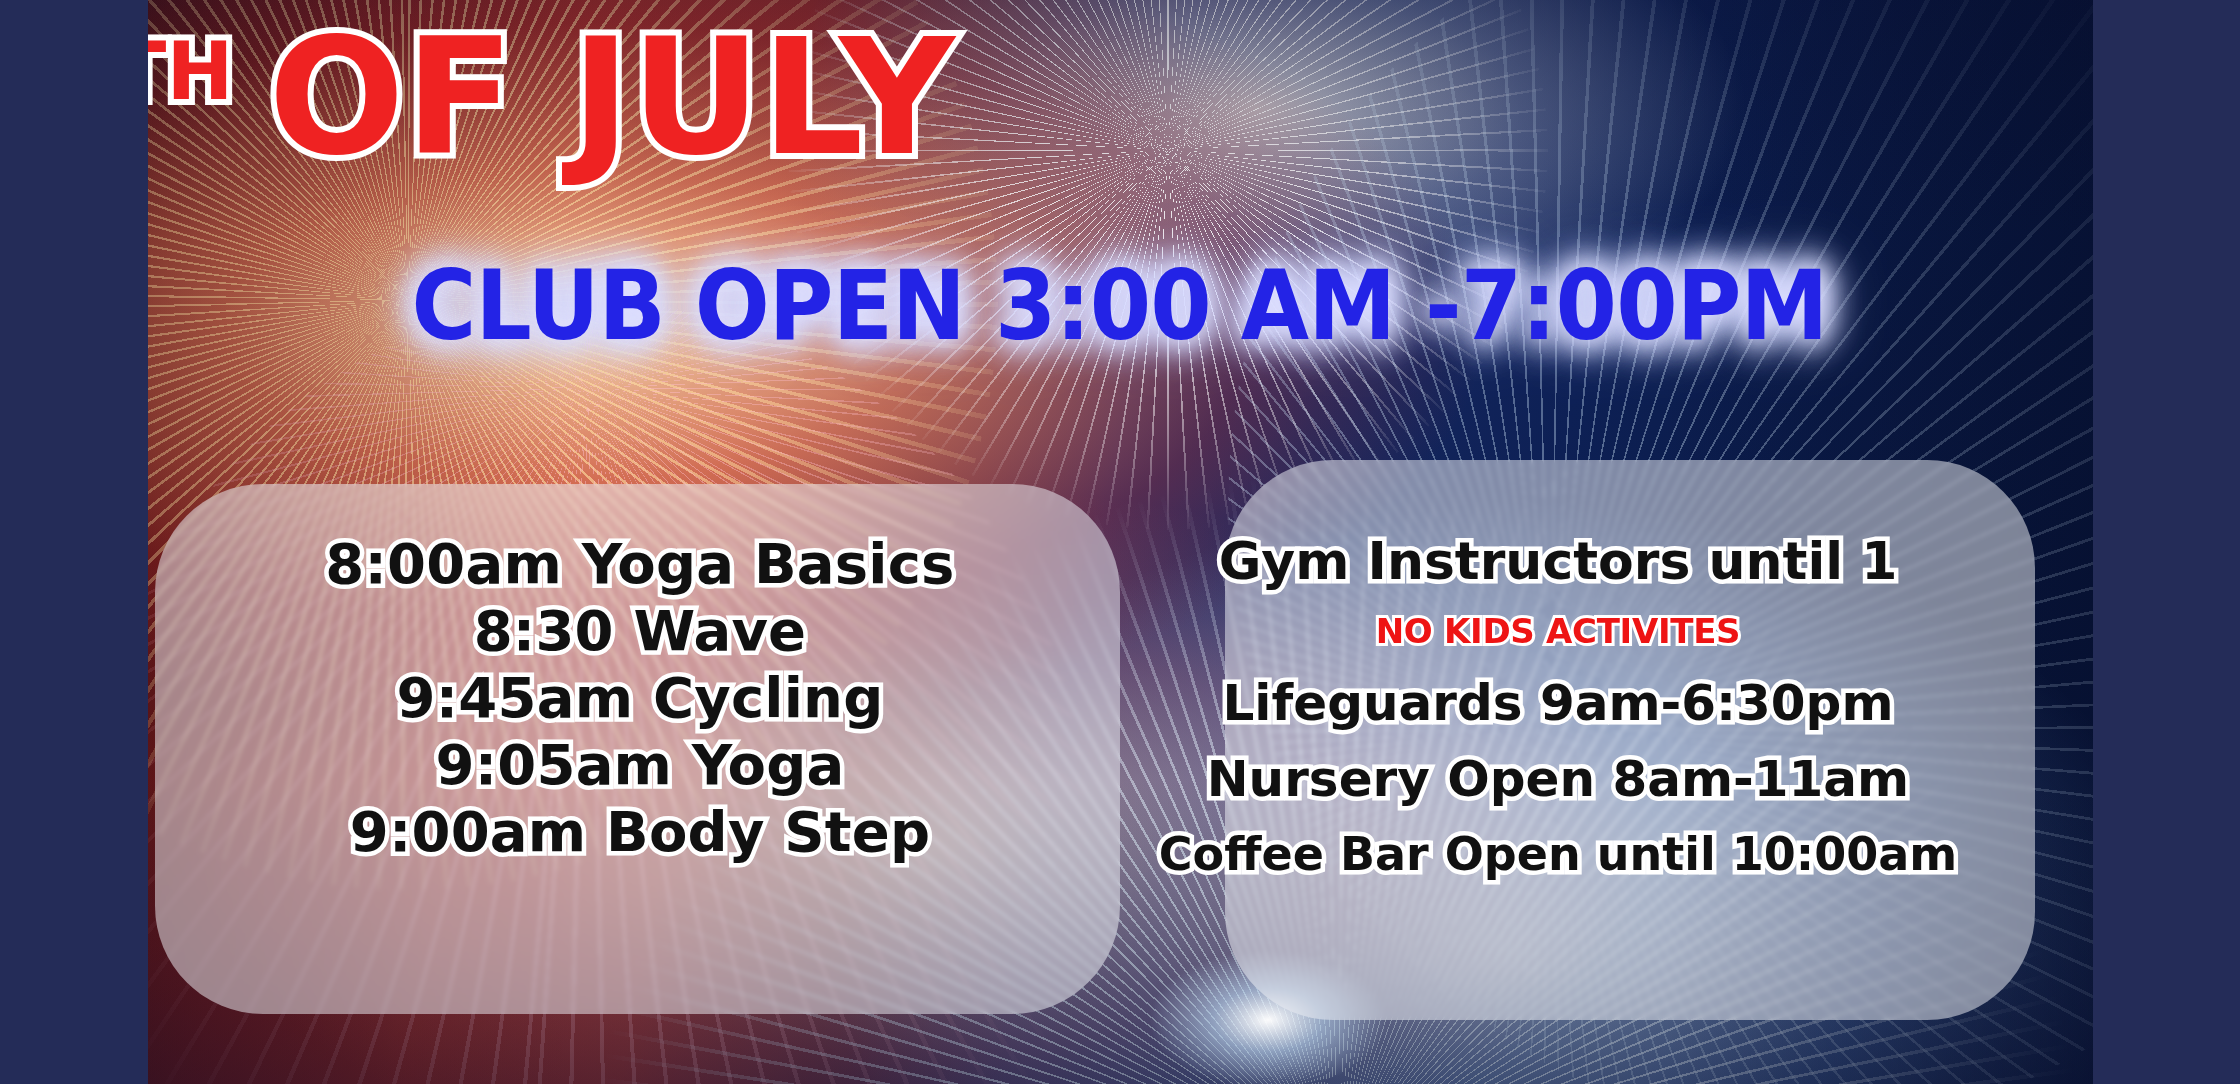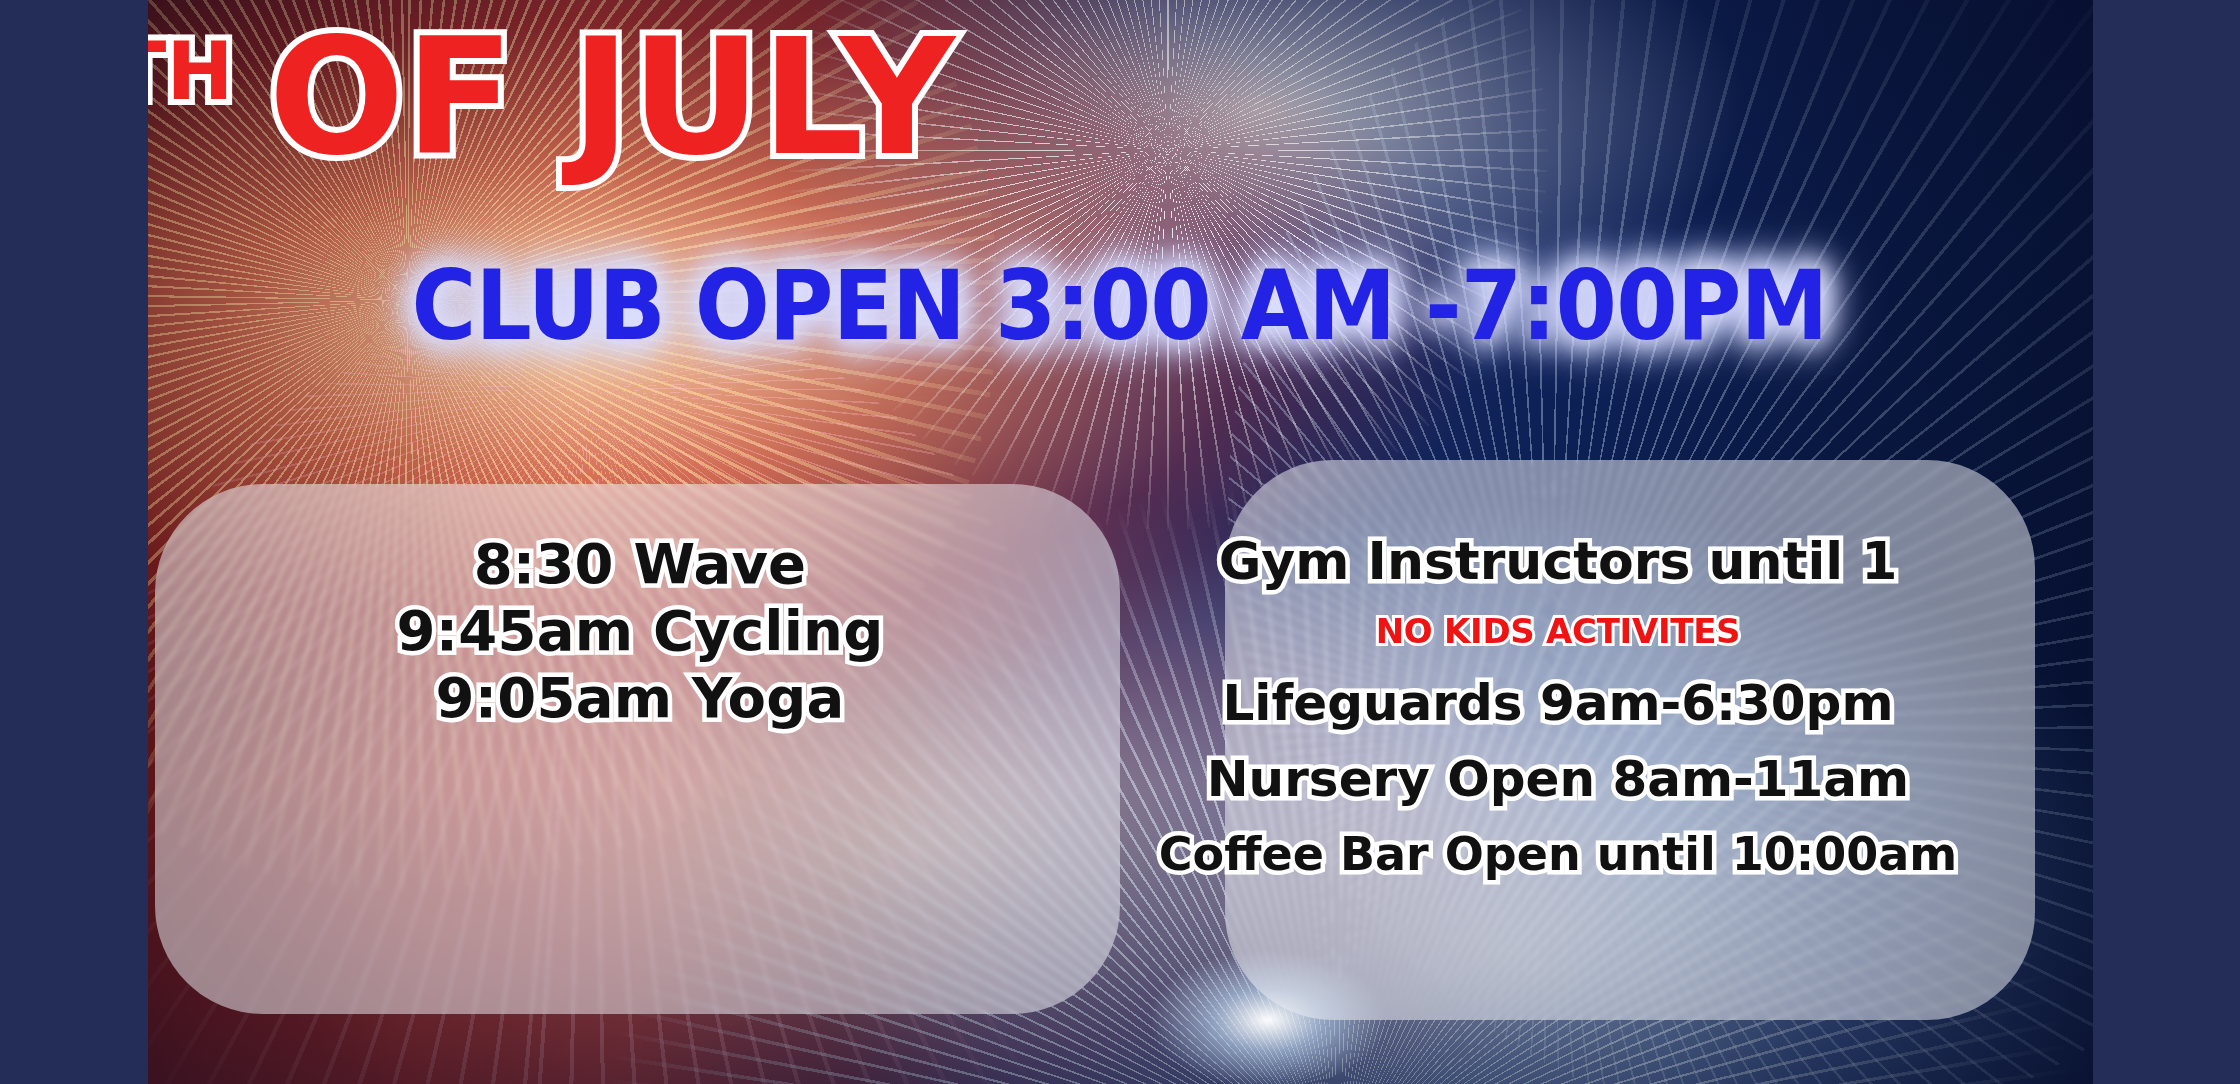--- a/index.html
+++ b/index.html
@@ -219,23 +219,25 @@
   <div id="headline"><span>4</span><span class="sup">TH</span><span class="sp"></span><span>OF JULY</span></div>
 
   <div id="subtitle-wrap">
     <span id="subtitle">CLUB OPEN 3:00 AM -7:00PM</span>
   </div>
 
   <div class="panel" id="panel-left"></div>
   <div class="panel" id="panel-right"></div>
 
   <div class="panel-text" id="left-text">
+    <div class="ln">8:00am Yoga Basics</div>
     <div class="ln">8:30 Wave</div>
     <div class="ln">9:45am Cycling</div>
     <div class="ln">9:05am Yoga</div>
+    <div class="ln">9:00am Body Step</div>
   </div>
 
   <div class="panel-text" id="right-text">
     <div class="ln r0">Gym Instructors until 1</div>
     <div class="ln warn">NO KIDS ACTIVITES</div>
     <div class="ln r2">Lifeguards 9am-6:30pm</div>
     <div class="ln r3">Nursery Open 8am-11am</div>
     <div class="ln r4">Coffee Bar Open until 10:00am</div>
   </div>
 

